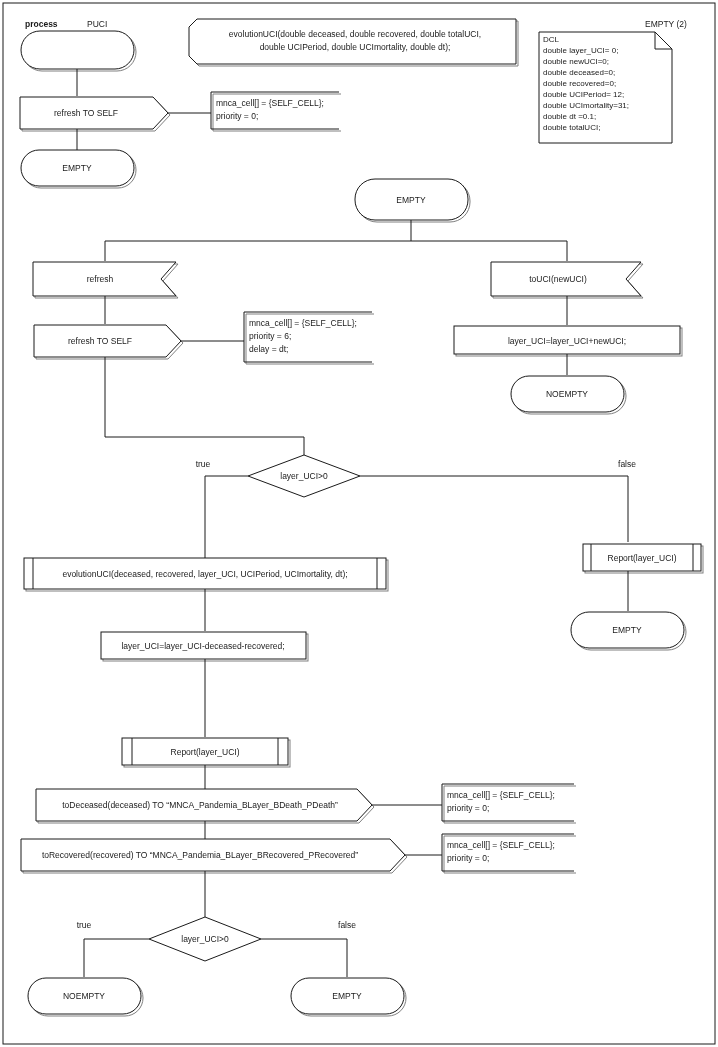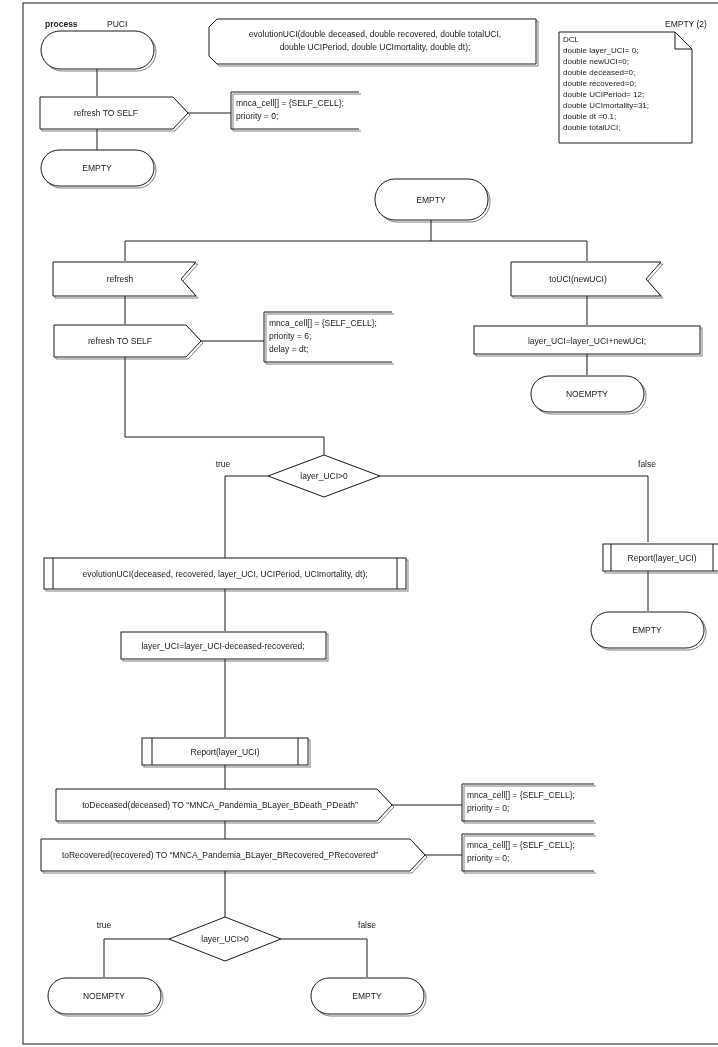--- a/index.html
+++ b/index.html
@@ -10,21 +10,20 @@
   body {
     width: 718px;
     height: 1047px;
     font-family: "Liberation Sans", sans-serif;
     overflow: hidden;
   }
   #sdl-root {
     position: relative;
     width: 593px;
     height: 1047px;
-    margin-left: 20px;
   }
   svg.diagram {
     display: block;
     width: 718px;
     height: 1047px;
   }
   .shape-fill { fill: #ffffff; }
   .stroke-dark { stroke: #1a1a1a; }
   .stroke-gray { stroke: #808080; }
   text {

